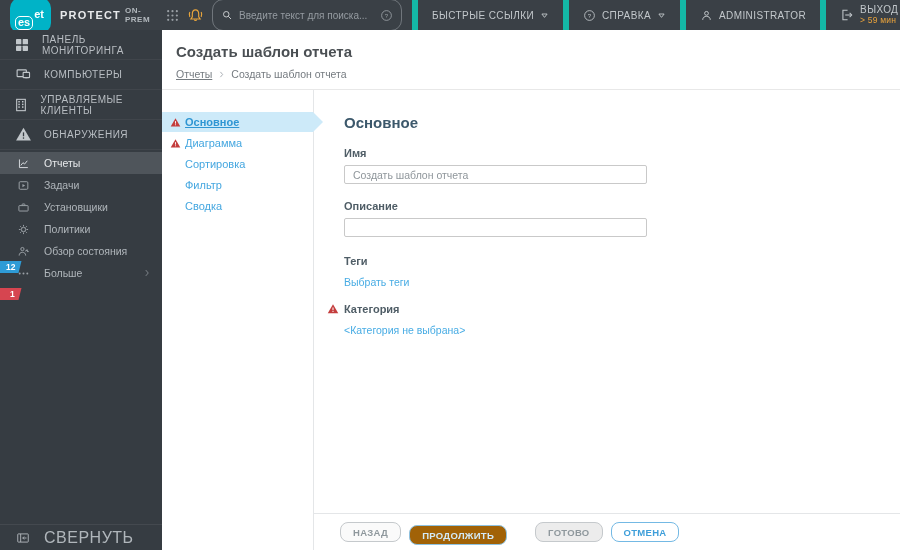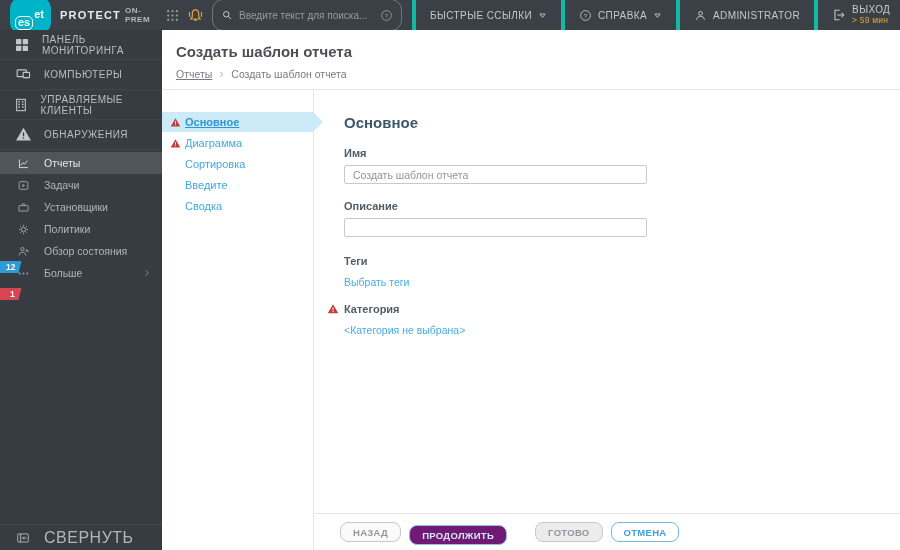--- a/index.html
+++ b/index.html
@@ -15,21 +15,21 @@
   .product { margin-left:9px; font-size:11px; font-weight:bold; letter-spacing:1.2px; color:#e8eaec; }
   .edition { margin-left:4px; font-size:8px; font-weight:bold; letter-spacing:.5px; color:#b2b8bd; }
   .apps { display:flex; align-items:center; margin-left:16px; cursor:pointer; }
   .topbar-right { margin-left:auto; display:flex; align-items:stretch; }
   .bell-wrap { display:flex; align-items:center; padding:0 8px; }
   .searchbox { align-self:center; width:190px; height:32px; border:1px solid #70767c; border-radius:11px;
                display:flex; align-items:center; padding:0 8px; margin-right:10px; color:#9aa0a6; }
   .searchbox input { flex:1; background:transparent; border:none; outline:none; color:#c6cacd;
                      font-size:10px; margin-left:6px; font-family:inherit; }
   .searchbox input::placeholder { color:#959ba1; }
-  .tsection { display:flex; align-items:center; gap:6px; padding:0 14px; border-left:4px solid #14b8a6;
+  .tsection { display:flex; align-items:center; gap:6px; padding:0 14px; border-left:6px solid #14b8a6;
               font-size:10px; letter-spacing:.4px; color:#c2c7cb; cursor:pointer; white-space:nowrap; }
   .logout-col { display:flex; flex-direction:column; line-height:11px; }
   .session { font-size:8.5px; color:#e9a23b; letter-spacing:.2px; }
 
   
   .layout { display:flex; height:520px; }
 
   
   .sidebar { width:162px; background:#363c42; display:flex; flex-direction:column; position:relative; }
   .s-item { display:flex; align-items:center; cursor:pointer; color:#b9bec3; }
@@ -86,21 +86,21 @@
   .cat-row { margin-top:15px; position:relative; display:flex; align-items:center; }
   .cat-row .w-ic { position:absolute; left:-17px; display:flex; }
   .cat-row .f-label { margin-top:0; }
 
   
   .wiz-footer { position:absolute; left:0; right:0; bottom:0; height:37px; border-top:1px solid #e4e6e8;
                 display:flex; align-items:center; padding-left:26px; gap:8px; background:#fff; }
   .btn { height:20px; padding:0 12px; font-size:9.5px; font-weight:bold; letter-spacing:.3px;
          border-radius:8px; cursor:pointer; font-family:inherit; }
   .btn.back   { background:#fafafa; border:1px solid #c5c9cc; color:#8f989d; }
-  .btn.cont   { background:#701a75; border:1px solid #8ec2e2; color:#d3eaf8;margin-top:6px; }
+  .btn.cont   { background:#a16207; border:1px solid #8ec2e2; color:#d3eaf8;margin-top:6px; }
   .btn.finish { background:#ececec; border:1px solid #c5c9cc; color:#8f989d; margin-left:20px; }
   .btn.cancel { background:#fff; border:1px solid #74b9e4; color:#3f9fda; }
 
   svg { display:block; }
 </style>
 </head>
 <body>
 
 <div class="topbar">
   <div class="logo-wrap">
@@ -364,21 +364,21 @@
               </svg>
           </span>
           <span class="s-lbl">Диаграмма</span>
         </div>
         <div class="step">
           <span class="warn-slot"></span>
           <span class="s-lbl">Сортировка</span>
         </div>
         <div class="step">
           <span class="warn-slot"></span>
-          <span class="s-lbl">Введите</span>
+          <span class="s-lbl">Фильтр</span>
         </div>
         <div class="step">
           <span class="warn-slot"></span>
           <span class="s-lbl">Сводка</span>
         </div>
       </div>
 
       <div class="form-area">
         <div class="f-heading">Основное</div>
 

